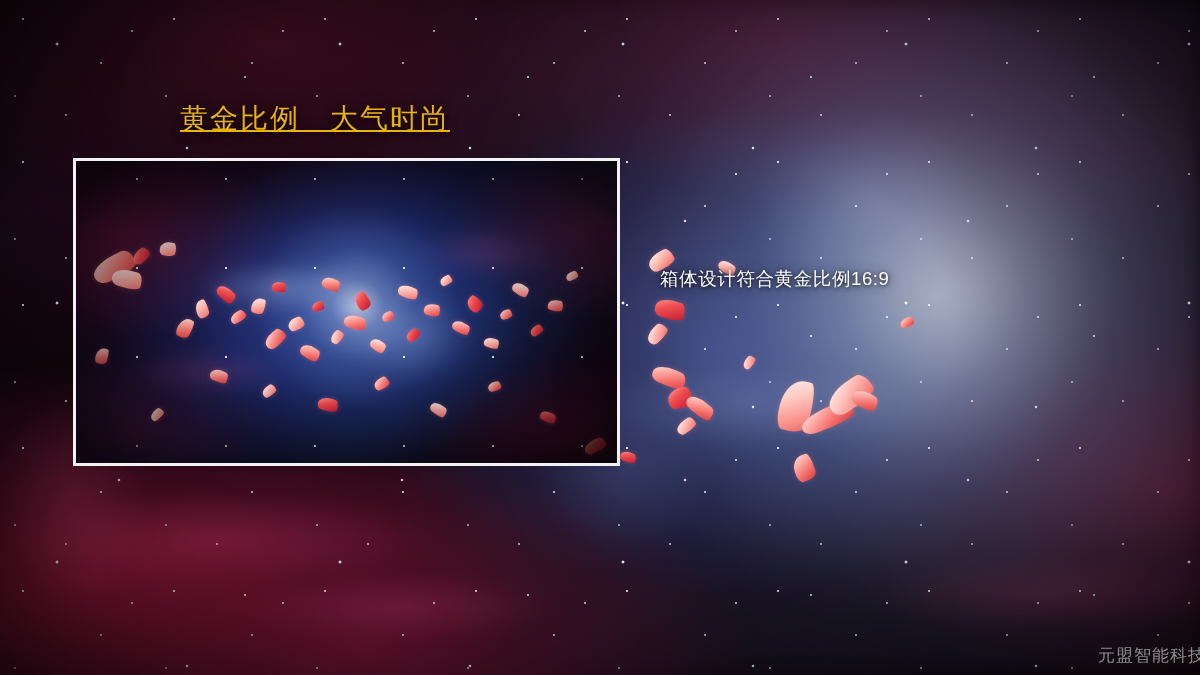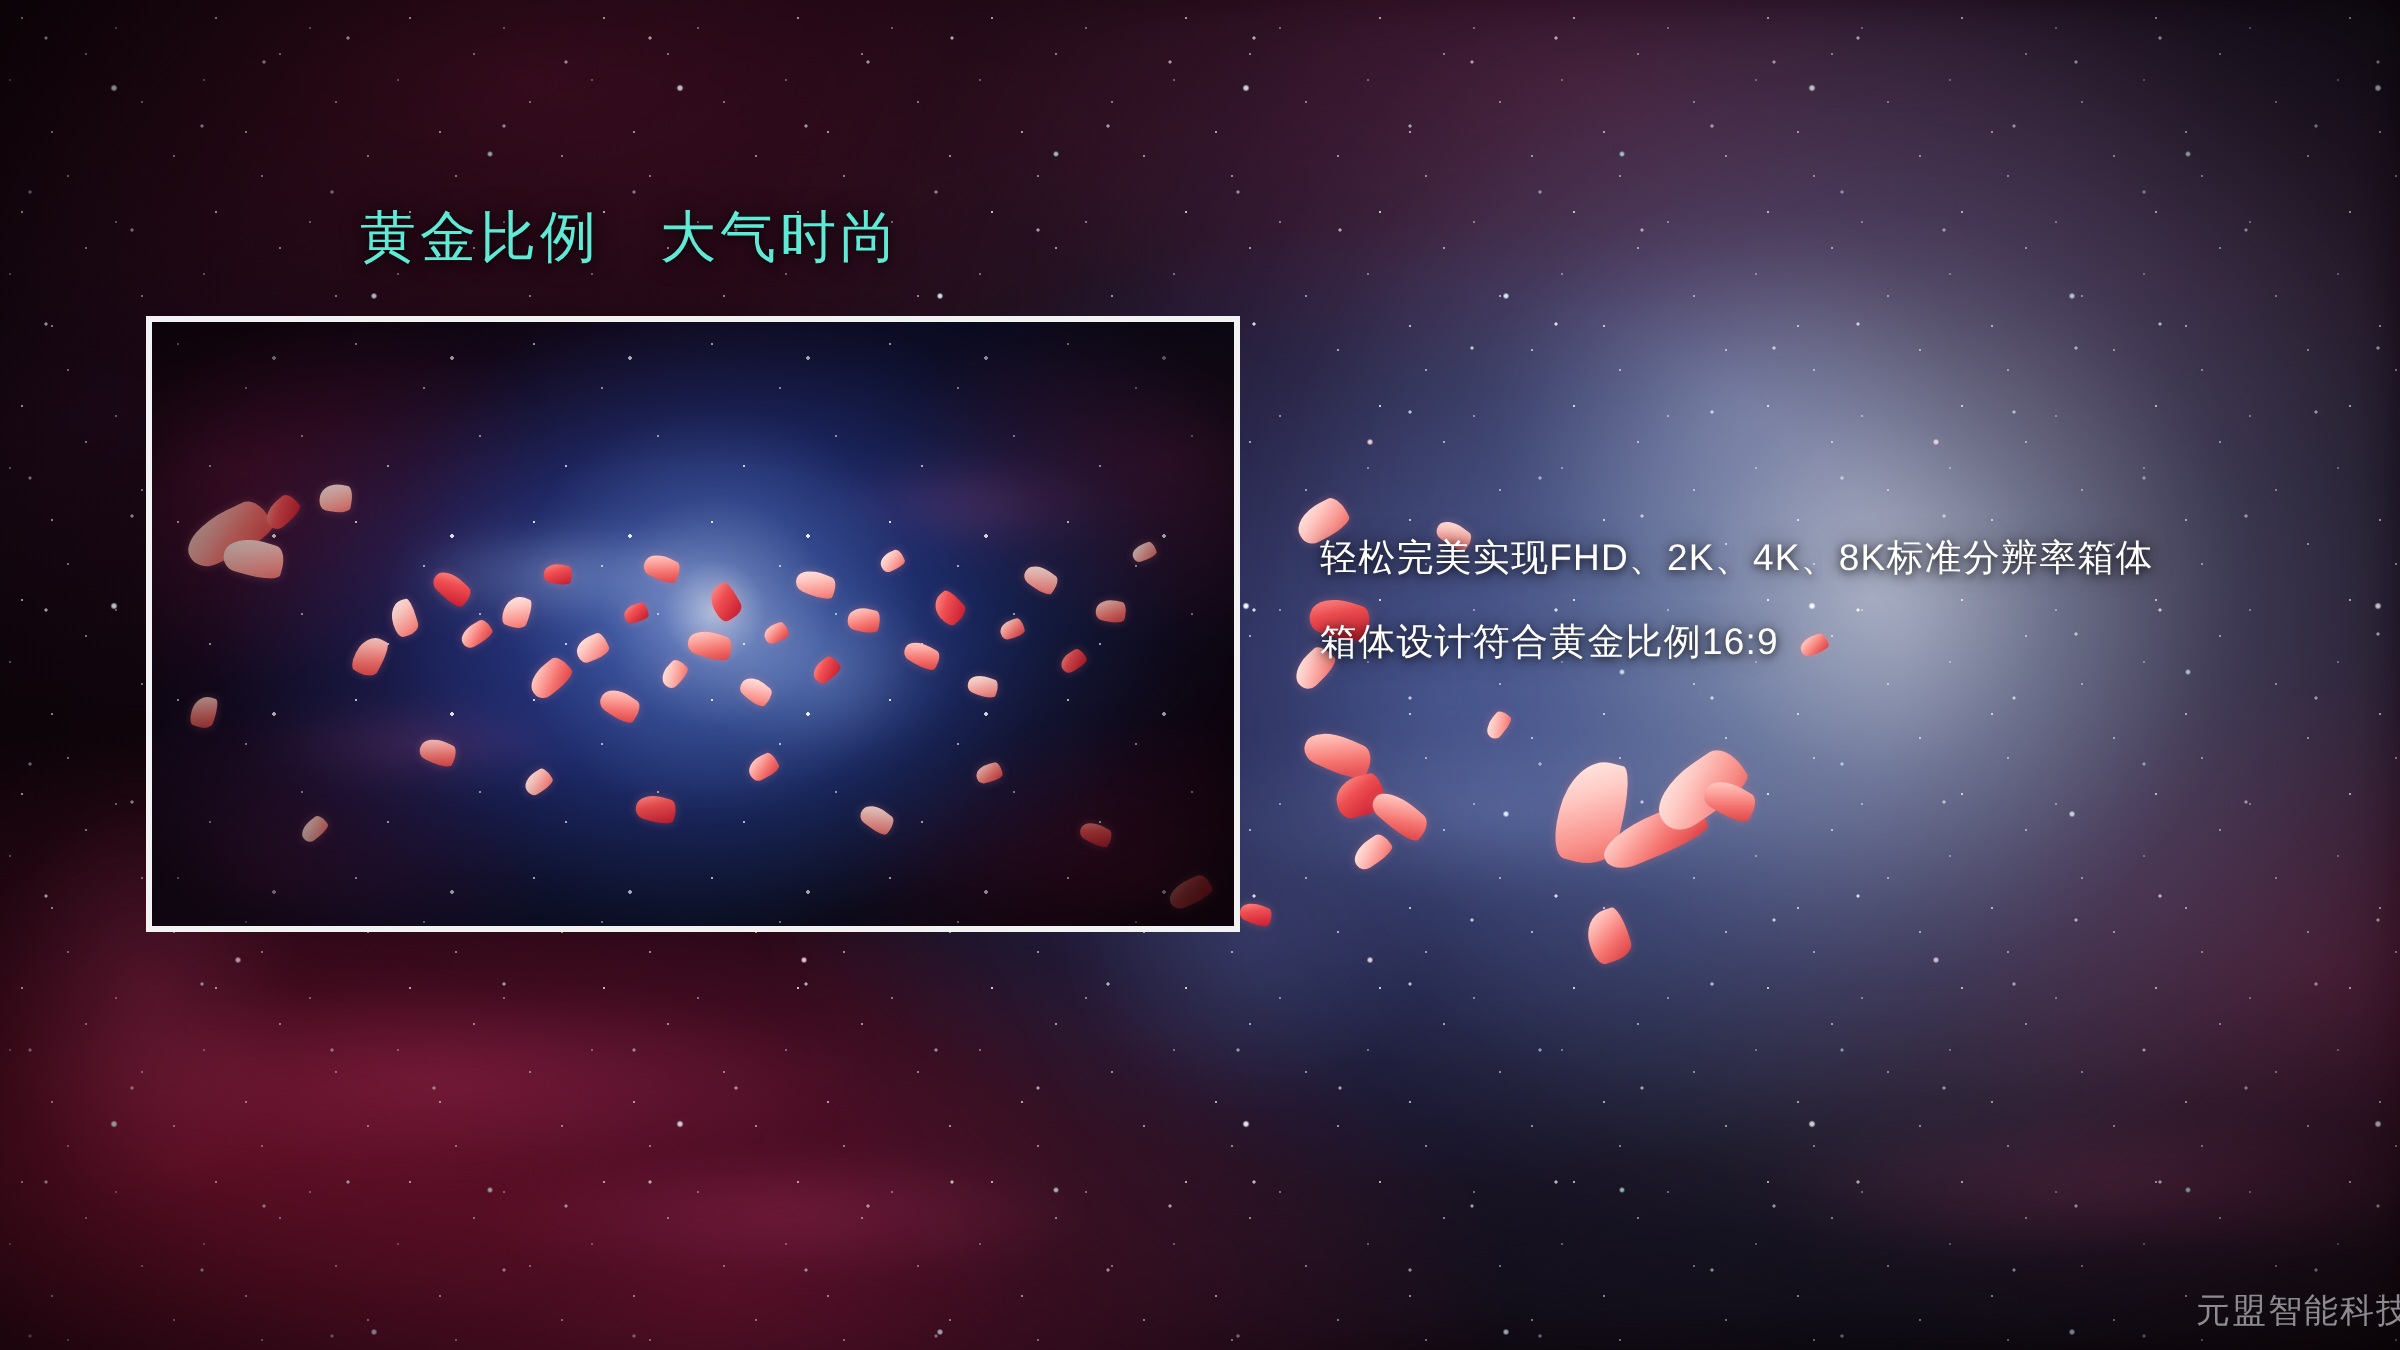--- a/index.html
+++ b/index.html
@@ -177,23 +177,24 @@
     background: radial-gradient(ellipse 62% 66% at 50% 50%, rgba(0,0,0,0) 40%, rgba(0,0,0,0.35) 76%, rgba(0,0,0,0.68) 100%);
   }
 
   
   #slide-title {
     position: absolute;
     left: 180px;
     top: 100px;
     font-size: 28px;
     letter-spacing: 2px;
-    color: #5eead4;
+    color: #eab308;
     white-space: pre;
     text-shadow: 0 1px 5px rgba(0,0,0,0.72), 0 0 14px rgba(0,0,0,0.45);
+    text-decoration: underline;
   }
   #body-text {
     position: absolute;
     left: 660px;
     top: 258px;
     width: 500px;
   }
   .body-line {
     font-size: 18.5px;
     line-height: 42px;
@@ -293,19 +294,18 @@
           <div class="petal deep" style="left: 464px; top: 251px; width: 16px; height: 10px; transform: rotate(28deg);"></div>
           <div class="petal pale" style="left: 74px; top: 249px; width: 14px; height: 9px; transform: rotate(-38deg);"></div>
           <div class="petal" style="left: 20px; top: 187px; width: 12px; height: 16px; transform: rotate(18deg);"></div>
           <div class="petal deep" style="left: 508px; top: 279px; width: 22px; height: 12px; transform: rotate(-24deg);"></div>
         </div>
       <div id="pic-vignette"></div>
     </div>
   </div>
 
   <div id="body-text">
-    <div class="body-line">轻松完美实现FHD、2K、4K、8K标准分辨率箱体</div>
     <div class="body-line">箱体设计符合黄金比例16:9</div>
   </div>
 
   <div id="watermark">元盟智能科技</div>
 
 </div>
 
 </body></html>

